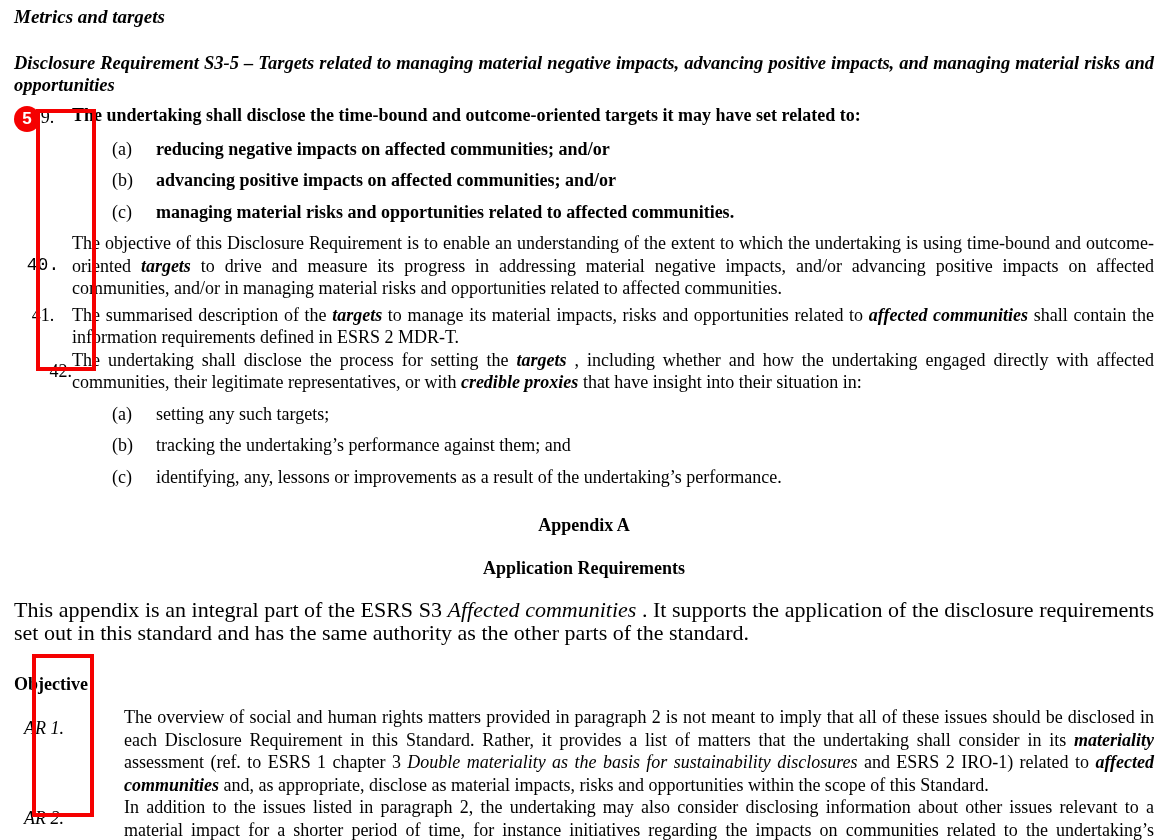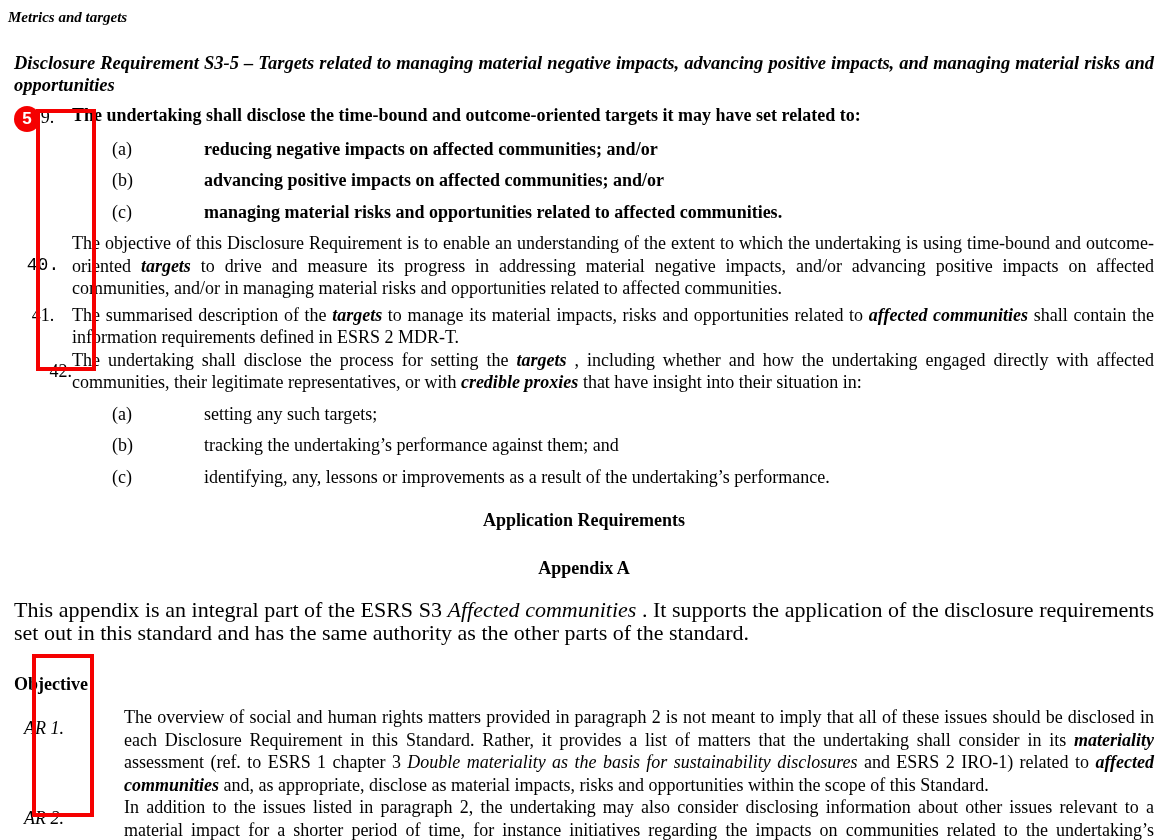--- a/index.html
+++ b/index.html
@@ -21,23 +21,23 @@
     width: 1168px;
     height: 840px;
     padding: 0;
     box-sizing: border-box;
   }
 
   
   .section-heading {
     font-weight: bold;
     font-style: italic;
-    font-size: 15px;
-    line-height: 22px;
-    margin: 6px 0 0 8px;
+    font-size: 19px;
+    line-height: 22px;
+    margin: 6px 0 0 14px;
   }
 
   .dr-heading {
     font-weight: bold;
     font-style: italic;
     font-size: 18.5px;
     line-height: 22px;
     margin: 24px 14px 0 14px;
     text-align: justify;
   }
@@ -77,21 +77,21 @@
     display: flex;
     align-items: flex-start;
     font-size: 18px;
     line-height: 22.5px;
     margin-top: 9px;
   }
   .sub-item .marker {
     flex: 0 0 44px;
     width: 44px;
   }
-  .sub-item .sub-text { flex: 1 1 auto; margin-left: 48px; }
+  .sub-item .sub-text { flex: 1 1 auto; }
   .sub-list.bold .sub-item { font-weight: bold; }
   .sub-list.bold .sub-item .marker { font-weight: normal; }
 
   .sub-list-outer {
     margin: 0 14px 0 112px;
   }
 
   
   .center-heading {
     text-align: center;
@@ -216,23 +216,23 @@
     <li class="sub-item">
       <span class="marker">(b)</span>
       <span class="sub-text">tracking the undertaking’s performance against them; and</span>
     </li>
     <li class="sub-item">
       <span class="marker">(c)</span>
       <span class="sub-text">identifying, any, lessons or improvements as a result of the undertaking’s performance.</span>
     </li>
   </ul>
 
+  <div class="center-heading appendix-a">Appendix A</div>
+
   <div class="center-heading app-req">Application Requirements</div>
-
-  <div class="center-heading appendix-a">Appendix A</div>
 
   <div class="plain-para"><span>This appendix is an integral part of the ESRS S3 </span><span class="it">Affected communities</span><span> . It supports the application of the disclosure requirements set out in this standard and has the same authority as the other parts of the standard.</span></div>
 
   <div class="objective-heading">Objective</div>
 
   <div class="ar-block" style="margin-top:11px;">
     <div class="ar-num" style="padding-top:11px;">AR 1.</div>
     <div class="ar-body"><span>The overview of social and human rights matters provided in paragraph 2 is not meant to imply that all of these issues should be disclosed in each Disclosure Requirement in this Standard. Rather, it provides a list of matters that the undertaking shall consider in its </span><span class="bi">materiality</span><span> assessment (ref. to ESRS 1 chapter 3 </span><span class="it">Double materiality as the basis for sustainability disclosures</span><span> and ESRS 2 IRO-1) related to </span><span class="bi">affected communities</span><span> and, as appropriate, disclose as material impacts, risks and opportunities within the scope of this Standard.</span></div>
   </div>
 

